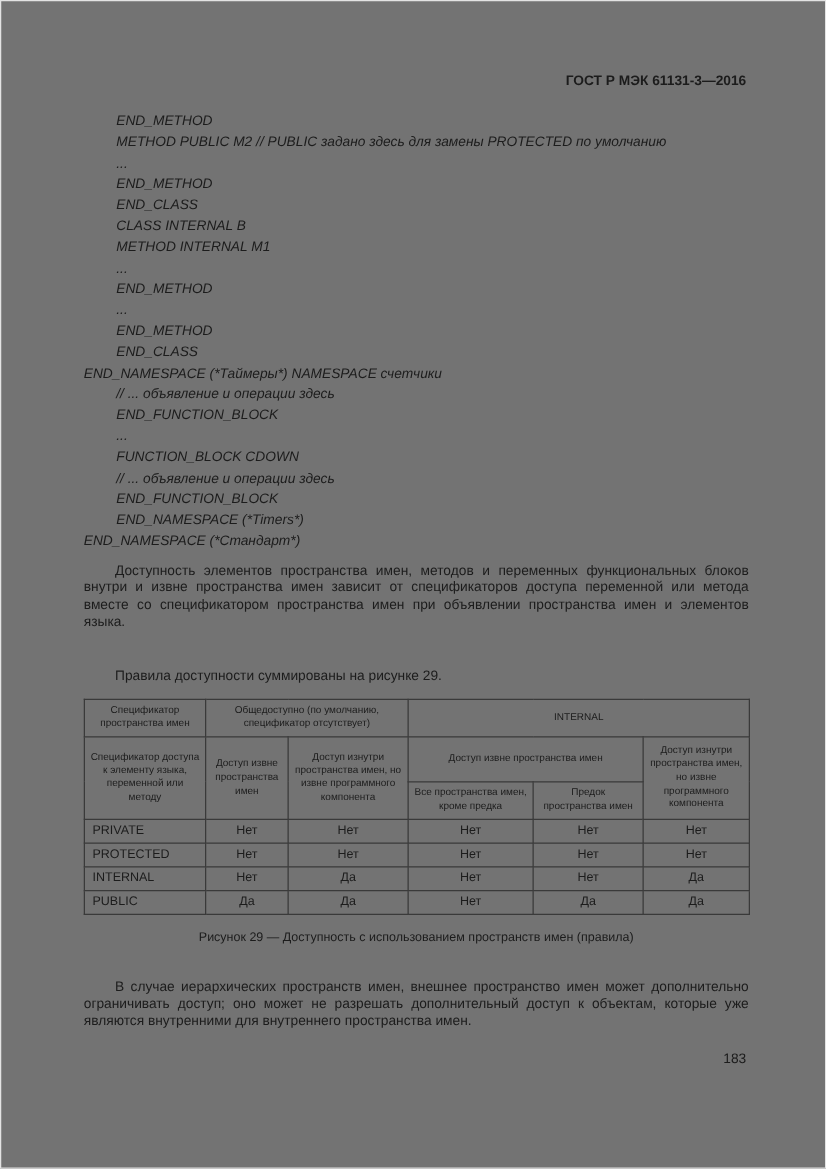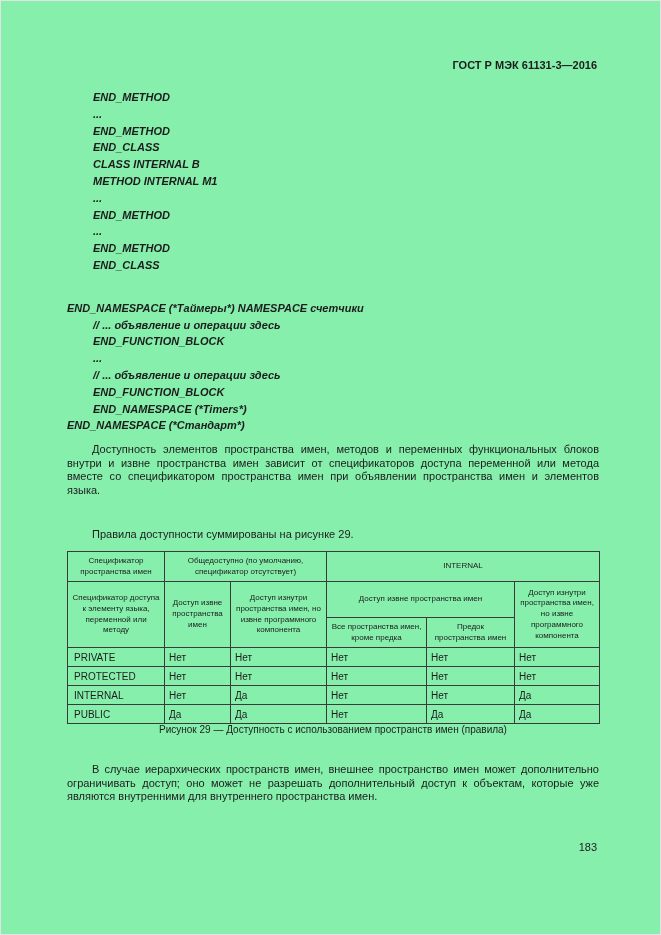--- a/index.html
+++ b/index.html
@@ -1,21 +1,21 @@
 <!DOCTYPE html>
 <html><head>
 <meta charset="utf-8">
 <style>
   html,body { margin:0; padding:0; background:#f2f2f2; }
   .page {
     position: relative;
     width: 661px;
     height: 935px;
     margin: 0 auto;
-    background: #86efac;
+    background: #737373;
     border: 1px solid #e3e3e3;
     box-sizing: border-box;
     font-family: "Liberation Sans", sans-serif;
     color: #1c1c1c;
     overflow: hidden;
   }
   .doc-header {
     position: absolute;
     top: 58px;
     right: 63px;
@@ -24,27 +24,27 @@
   }
   .content {
     position: absolute;
     left: 66px;
     top: 88px;
     width: 532px;
   }
   .code-block { }
   .code-line {
     font-size: 11px;
-    font-weight: bold;
+    font-weight: normal;
     font-style: italic;
     line-height: 16.8px;
     white-space: pre;
   }
   .block1 .code-line { padding-left: 26px; }
-  .block2 { margin-top: 26px; }
+  .block2 { }
   .block2 .code-line.ind { padding-left: 26px; }
   .para {
     margin: 0;
     margin-top: 9px;
     font-size: 11px;
     line-height: 13.6px;
     text-align: justify;
     text-indent: 25px;
   }
   .para.short { text-align: left; margin-top: 30px; }
@@ -61,34 +61,35 @@
   table.rules th {
     font-weight: normal;
     font-size: 8px;
     line-height: 1.35;
     text-align: center;
     vertical-align: middle;
     padding: 2px 4px;
   }
   table.rules td {
     font-size: 10px;
-    text-align: left;
+    text-align: center;
     vertical-align: middle;
     height: 19px;
     padding: 1px 4px;
   }
   table.rules td.spec {
     text-align: left;
     padding-left: 6px;
     margin-left: 20px;
   }
   tr.hdr1 th { height: 30px; }
   tr.hdr2 th { height: 36px; }
   tr.hdr3 th { height: 30px; }
   .caption {
+    margin-top: 13px;
     font-size: 10px;
     text-align: center;
   }
   .para.last { margin-top: 28px; }
   .page-number {
     position: absolute;
     top: 840px;
     right: 63px;
     font-size: 11px;
   }
@@ -97,37 +98,39 @@
 <body>
 
 <div class="page">
 
   <div class="doc-header">ГОСТ Р МЭК 61131-3—2016</div>
 
   <div class="content">
 
     <div class="code-block block1">
       <div class="code-line">END_METHOD</div>
+      <div class="code-line">METHOD PUBLIC M2 // PUBLIC задано здесь для замены PROTECTED по умолчанию</div>
       <div class="code-line">...</div>
       <div class="code-line">END_METHOD</div>
       <div class="code-line">END_CLASS</div>
       <div class="code-line">CLASS INTERNAL B</div>
       <div class="code-line">METHOD INTERNAL M1</div>
       <div class="code-line">...</div>
       <div class="code-line">END_METHOD</div>
       <div class="code-line">...</div>
       <div class="code-line">END_METHOD</div>
       <div class="code-line">END_CLASS</div>
     </div>
 
     <div class="code-block block2">
       <div class="code-line">END_NAMESPACE (*Таймеры*) NAMESPACE счетчики</div>
       <div class="code-line ind">// ... объявление и операции здесь</div>
       <div class="code-line ind">END_FUNCTION_BLOCK</div>
       <div class="code-line ind">...</div>
+      <div class="code-line ind">FUNCTION_BLOCK CDOWN</div>
       <div class="code-line ind">// ... объявление и операции здесь</div>
       <div class="code-line ind">END_FUNCTION_BLOCK</div>
       <div class="code-line ind">END_NAMESPACE (*Timers*)</div>
       <div class="code-line">END_NAMESPACE (*Стандарт*)</div>
     </div>
 
     <p class="para">Доступность элементов пространства имен, методов и переменных функциональных блоков внутри и извне пространства имен зависит от спецификаторов доступа переменной или метода вместе со спецификатором пространства имен при объявлении пространства имен и элементов языка.</p>
 
     <p class="para short">Правила доступности суммированы на рисунке 29.</p>
 

